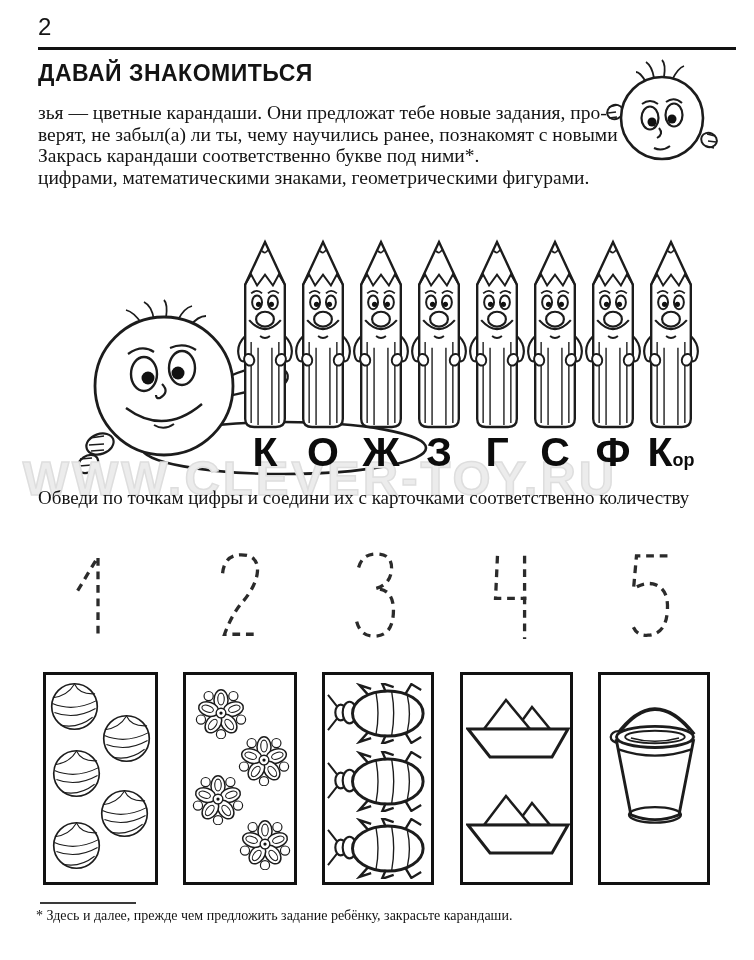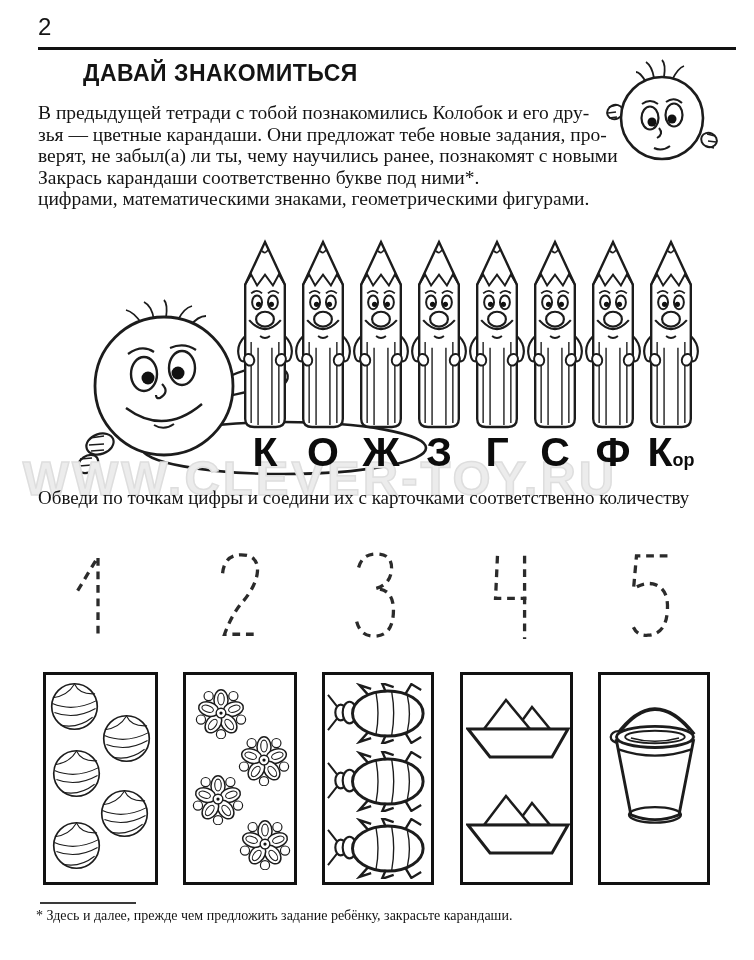--- a/index.html
+++ b/index.html
@@ -6,21 +6,21 @@
   .page{position:relative;width:754px;height:960px;background:#fff;overflow:hidden;
         font-family:"Liberation Serif",serif;color:#141414;}
   
   .page-num{position:absolute;left:38px;top:14px;font-family:"Liberation Sans",sans-serif;
             font-size:24px;line-height:26px;}
   .author{position:absolute;right:18px;top:12px;font-family:"Liberation Sans",sans-serif;
           font-size:23px;line-height:28px;}
   .header-rule{position:absolute;left:38px;top:47px;width:698px;height:3px;background:#121212;}
   
   .heading{position:absolute;left:38px;top:60px;font-family:"Liberation Sans",sans-serif;
-           font-weight:bold;font-size:23px;letter-spacing:.5px;margin-left:45px;}
+           font-weight:bold;font-size:23px;letter-spacing:.5px;}
   .para{position:absolute;left:38px;top:102px;font-size:19.5px;line-height:21.6px;white-space:nowrap;}
   .kolobok-tr{position:absolute;left:604px;top:56px;}
   
   .kolobok-left{position:absolute;left:66px;top:298px;}
   .pencil-row{position:absolute;left:236px;top:237px;width:464px;display:flex;}
   .pencil-row svg{flex:0 0 58px;}
   .letter-row{position:absolute;left:236px;top:429px;width:464px;display:flex;z-index:2;}
   .letter-cell{flex:1;text-align:center;font-family:"Liberation Sans",sans-serif;
                font-weight:bold;font-size:41px;line-height:46px;color:#0c0c0c;}
   .letter-sub{font-size:18px;font-weight:bold;}
@@ -121,21 +121,20 @@
 </svg>
 
 <div class="page">
 
   <div class="page-num">2</div>
   <div class="header-rule"></div>
 
   <div class="heading">ДАВАЙ ЗНАКОМИТЬСЯ</div>
 
   <div class="para">
-    <div>В предыдущей тетради с тобой познакомились Колобок и его дру-</div>
     <div>зья — цветные карандаши. Они предложат тебе новые задания, про-</div>
     <div>верят, не забыл(а) ли ты, чему научились ранее, познакомят с новыми</div>
     <div>Закрась карандаши соответственно букве под ними*.</div>
     <div>цифрами, математическими знаками, геометрическими фигурами.</div>
   </div>
 
   <svg class="kolobok-tr" width="116" height="112" viewBox="0 0 116 112">
     <path class="ln" d="M50,22 Q48,10 42,6 M60,21 Q62,8 58,4 M68,24 Q74,12 80,10 M42,26 Q36,16 32,16" stroke-width="1.8"></path>
     <ellipse cx="11" cy="56" rx="8" ry="7" fill="#fff" stroke="#1c1c1c" stroke-width="2" transform="rotate(-25 11 56)"></ellipse>
     <path class="ln" d="M5,51 L13,49 M4,57 L12,56 M5,62 L13,61" stroke-width="1.4"></path>

